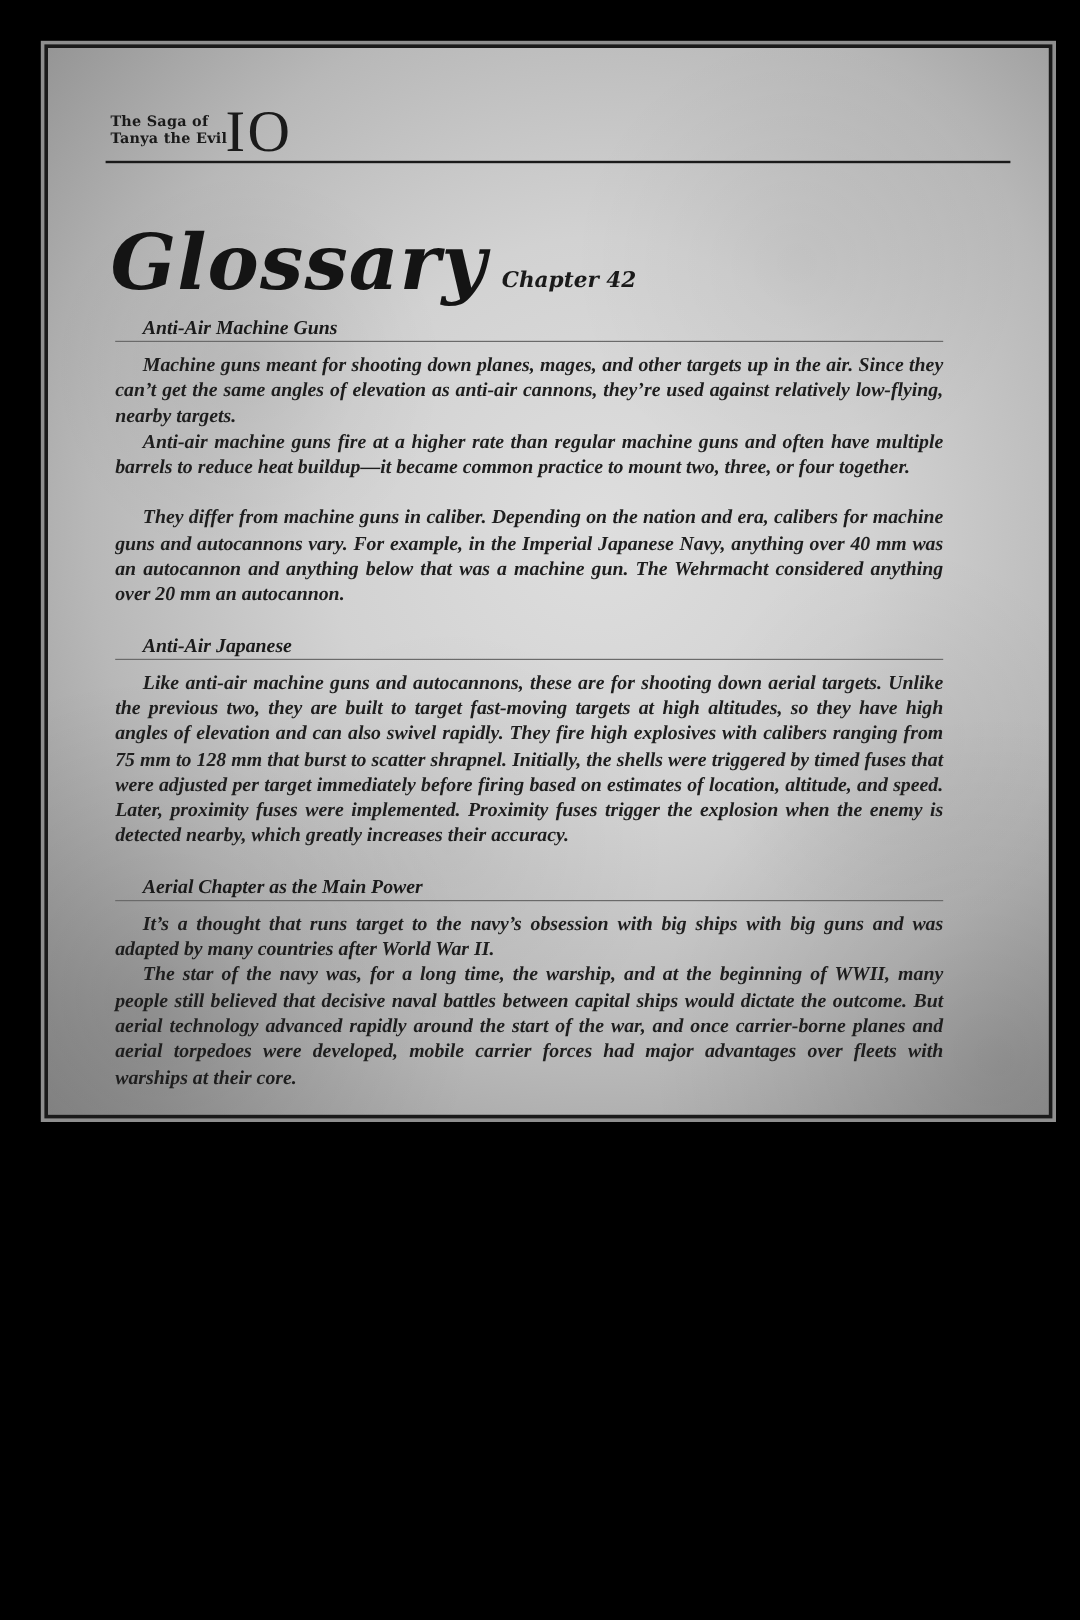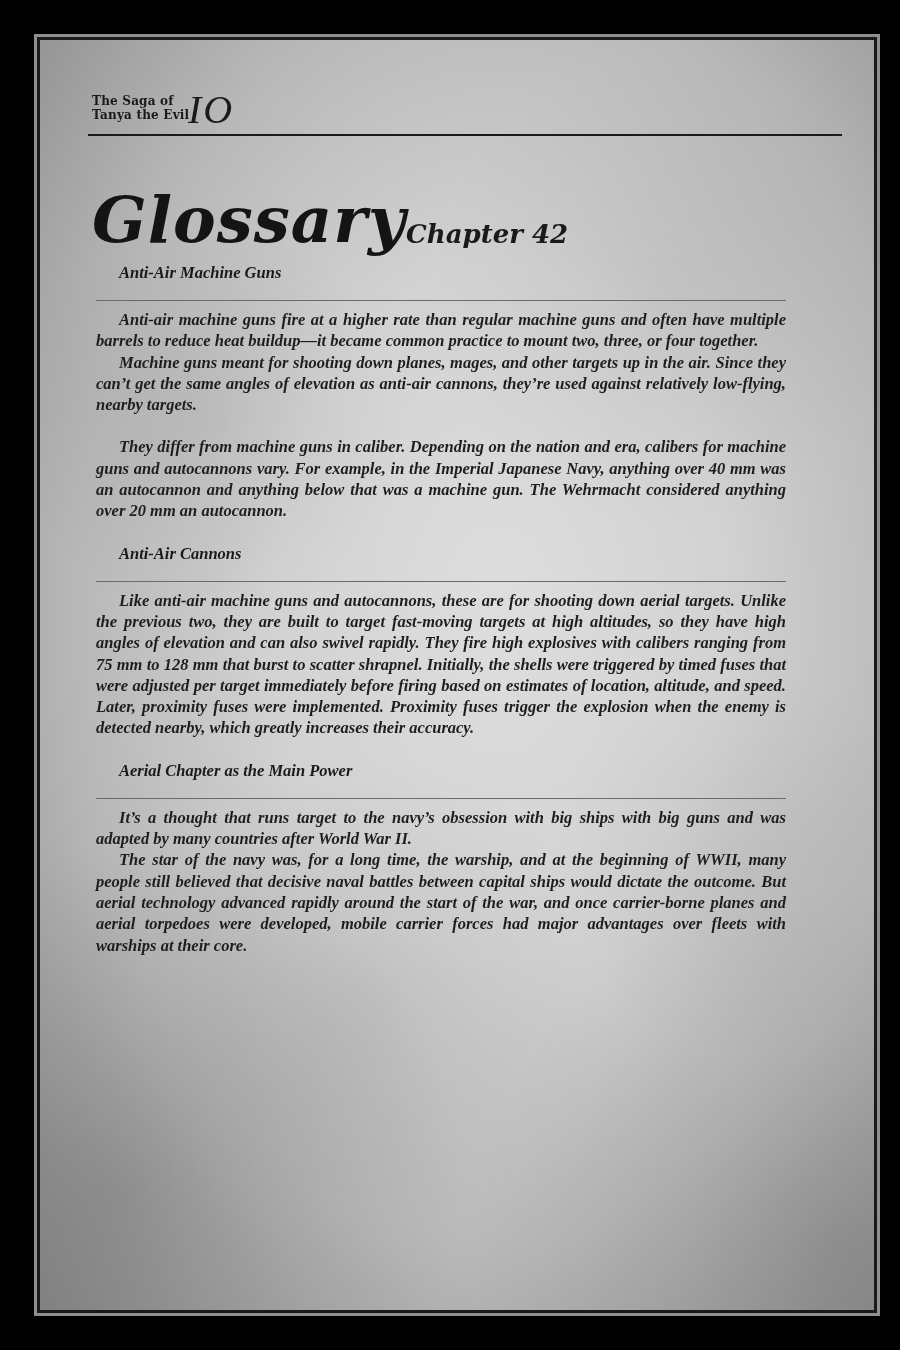--- a/index.html
+++ b/index.html
@@ -12,21 +12,21 @@
       height: 1350px;
       position: relative;
       overflow: hidden;
       font-family: "DejaVu Serif", serif;
     }
     .page-frame {
       position: absolute;
       left: 34px;
       top: 34px;
       width: 846px;
-      height: 1282px;
+      height: 901px;
       background: #8f8f8f;
       box-sizing: border-box;
       padding: 3px;
     }
     .page-inner-border {
       width: 100%;
       height: 100%;
       box-sizing: border-box;
       border: 3px solid #1a1a1a;
       position: relative;
@@ -63,25 +63,24 @@
       line-height: 14px;
       color: #1a1a1a;
       letter-spacing: 0.2px;
     }
     .series-title span { display: block; }
     .volume-number {
       position: absolute;
       left: 96px;
       top: 0px;
       font-family: "Liberation Serif", serif;
-      font-size: 40px;
+      font-size: 49px;
       line-height: 40px;
       color: #1a1a1a;
       letter-spacing: 2px;
-      font-style: italic;
     }
     .header-rule {
       position: absolute;
       left: 48px;
       top: 94px;
       width: 754px;
       height: 2px;
       background: #1a1a1a;
     }
     .title-row {
@@ -97,43 +96,44 @@
       font-family: "DejaVu Serif", serif;
       font-weight: bold;
       font-size: 64px;
       line-height: 70px;
       color: #141414;
       letter-spacing: 1px;
     }
     .chapter-label {
       font-family: "DejaVu Serif", serif;
       font-weight: bold;
-      font-size: 26px;
+      font-size: 18px;
       line-height: 30px;
       color: #1a1a1a;
+      margin-left: 12px;
       margin-bottom: 6px;
     }
     .entries {
       position: absolute;
       left: 56px;
       top: 222px;
       width: 690px;
     }
     .entry {
       margin-bottom: 21px;
     }
     .entry-term {
       font-family: "Liberation Serif", serif;
       font-style: italic;
       font-weight: bold;
       font-size: 16.5px;
       line-height: 22px;
       color: #1a1a1a;
       padding-left: 23px;
-      padding-bottom: 16px;
+      padding-bottom: 0;
       border-bottom: 1px solid #6a6a6a;
       margin-bottom: 8px;
     }
     .entry-para {
       font-family: "Liberation Serif", serif;
       font-style: italic;
       font-weight: bold;
       font-size: 16.5px;
       line-height: 21.3px;
       color: #1e1e1e;
@@ -160,30 +160,30 @@
 
     <div class="title-row">
       <div class="glossary-title">Glossary</div>
       <div class="chapter-label">Chapter 42</div>
     </div>
 
     <div class="entries">
 
       <div class="entry">
         <div class="entry-term">Anti-Air Machine Guns</div>
+        <p class="entry-para">Machine guns meant for shooting down planes, mages, and other targets up in the air. Since they can’t get the same angles of elevation as anti-air cannons, they’re used against relatively low-flying, nearby targets.</p>
         <p class="entry-para">Anti-air machine guns fire at a higher rate than regular machine guns and often have multiple barrels to reduce heat buildup—it became common practice to mount two, three, or four together.</p>
-        <p class="entry-para">Machine guns meant for shooting down planes, mages, and other targets up in the air. Since they can’t get the same angles of elevation as anti-air cannons, they’re used against relatively low-flying, nearby targets.</p>
       </div>
 
       <div class="entry">
         <p class="entry-para">They differ from machine guns in caliber. Depending on the nation and era, calibers for machine guns and autocannons vary. For example, in the Imperial Japanese Navy, anything over 40 mm was an autocannon and anything below that was a machine gun. The Wehrmacht considered anything over 20 mm an autocannon.</p>
       </div>
 
       <div class="entry">
-        <div class="entry-term">Anti-Air Cannons</div>
+        <div class="entry-term">Anti-Air Japanese</div>
         <p class="entry-para">Like anti-air machine guns and autocannons, these are for shooting down aerial targets. Unlike the previous two, they are built to target fast-moving targets at high altitudes, so they have high angles of elevation and can also swivel rapidly. They fire high explosives with calibers ranging from 75 mm to 128 mm that burst to scatter shrapnel. Initially, the shells were triggered by timed fuses that were adjusted per target immediately before firing based on estimates of location, altitude, and speed. Later, proximity fuses were implemented. Proximity fuses trigger the explosion when the enemy is detected nearby, which greatly increases their accuracy.</p>
       </div>
 
       <div class="entry">
         <div class="entry-term">Aerial Chapter as the Main Power</div>
         <p class="entry-para">It’s a thought that runs target to the navy’s obsession with big ships with big guns and was adapted by many countries after World War II.</p>
         <p class="entry-para">The star of the navy was, for a long time, the warship, and at the beginning of WWII, many people still believed that decisive naval battles between capital ships would dictate the outcome. But aerial technology advanced rapidly around the start of the war, and once carrier-borne planes and aerial torpedoes were developed, mobile carrier forces had major advantages over fleets with warships at their core.</p>
       </div>
 
     </div>

